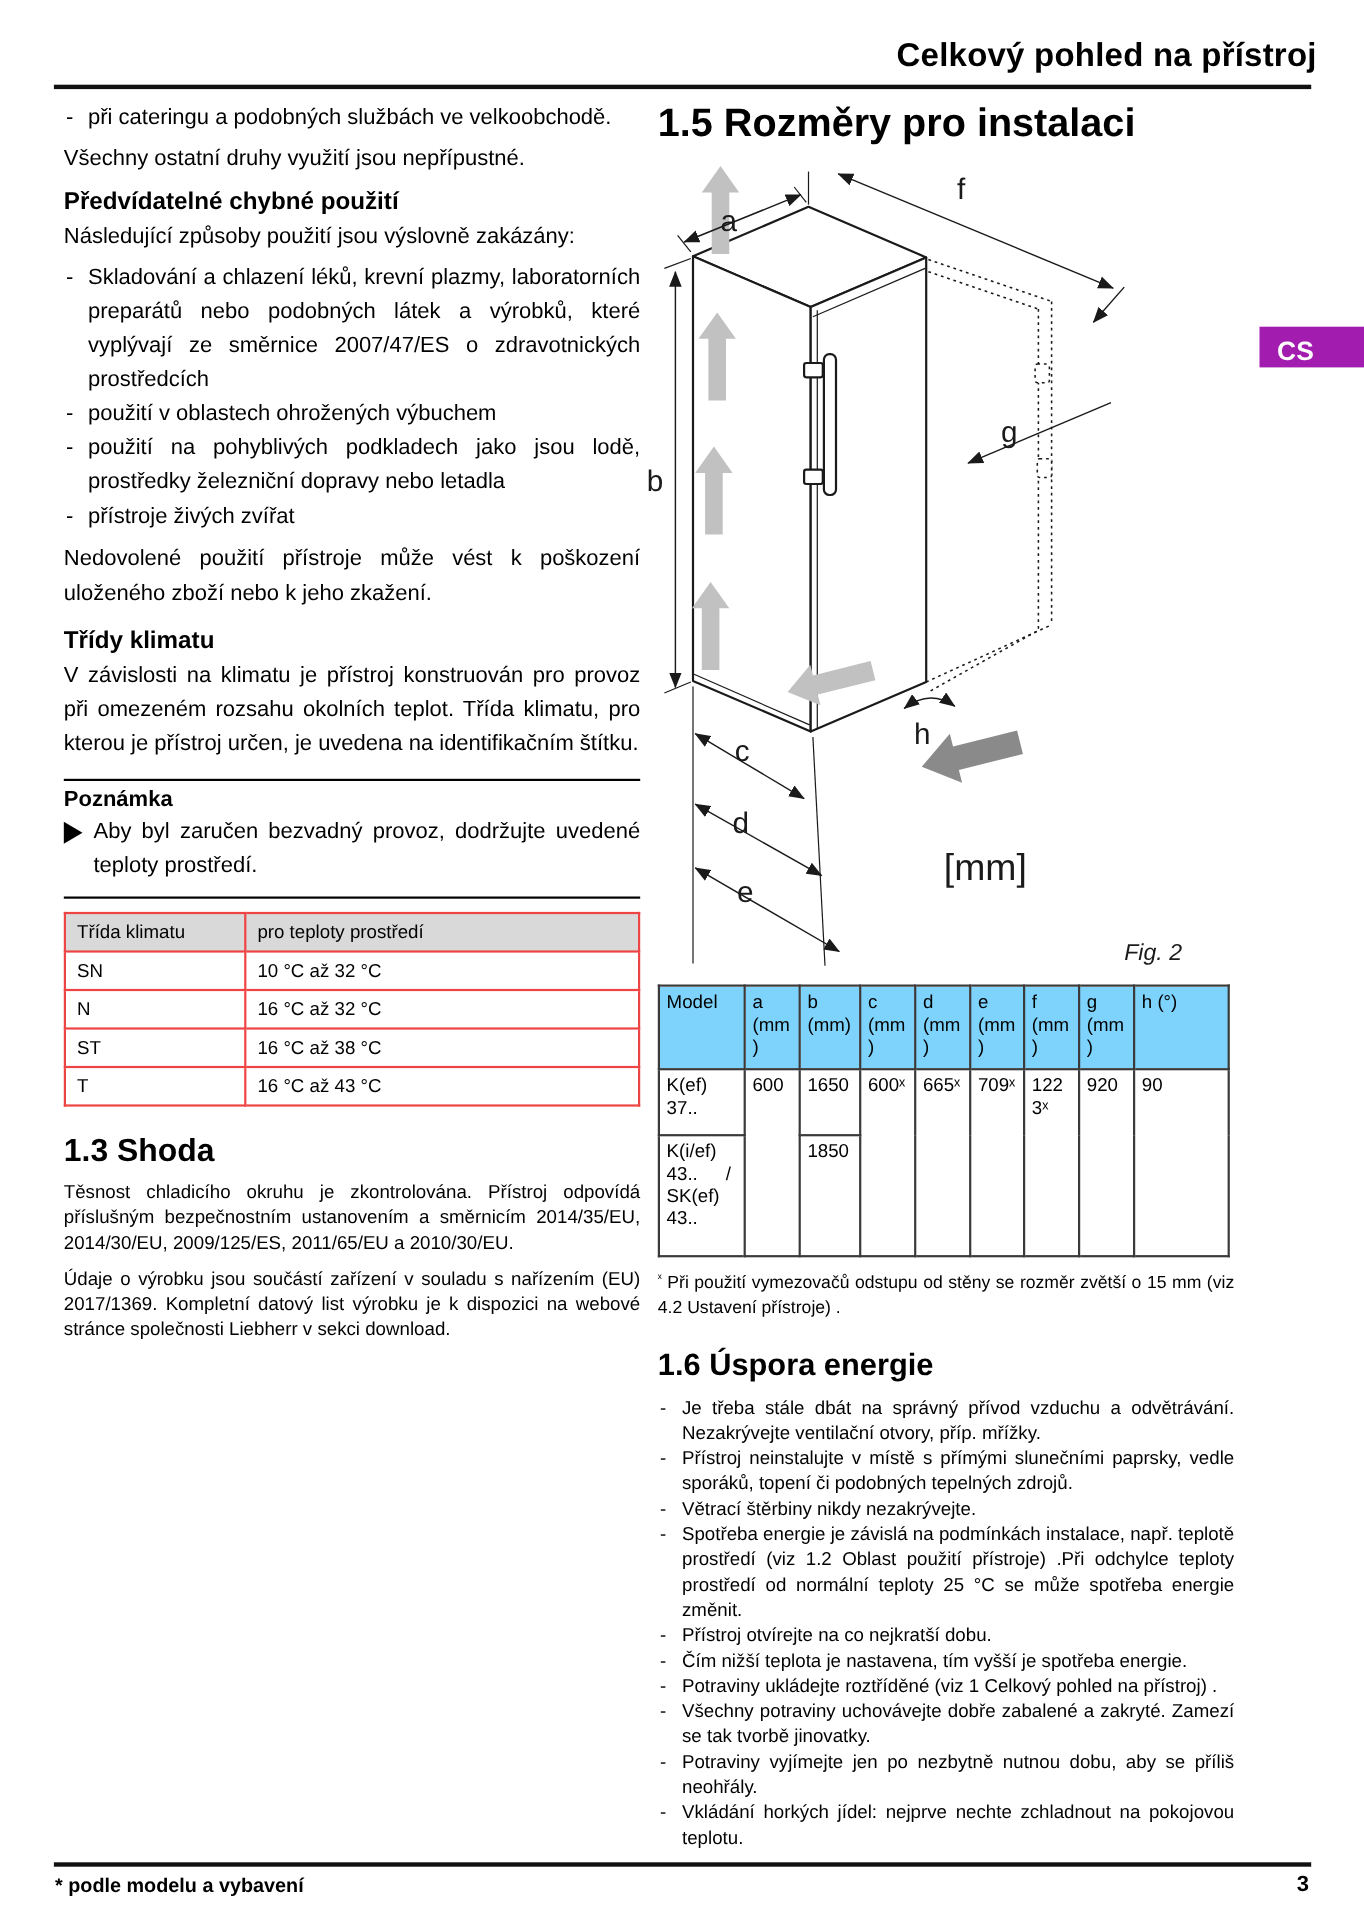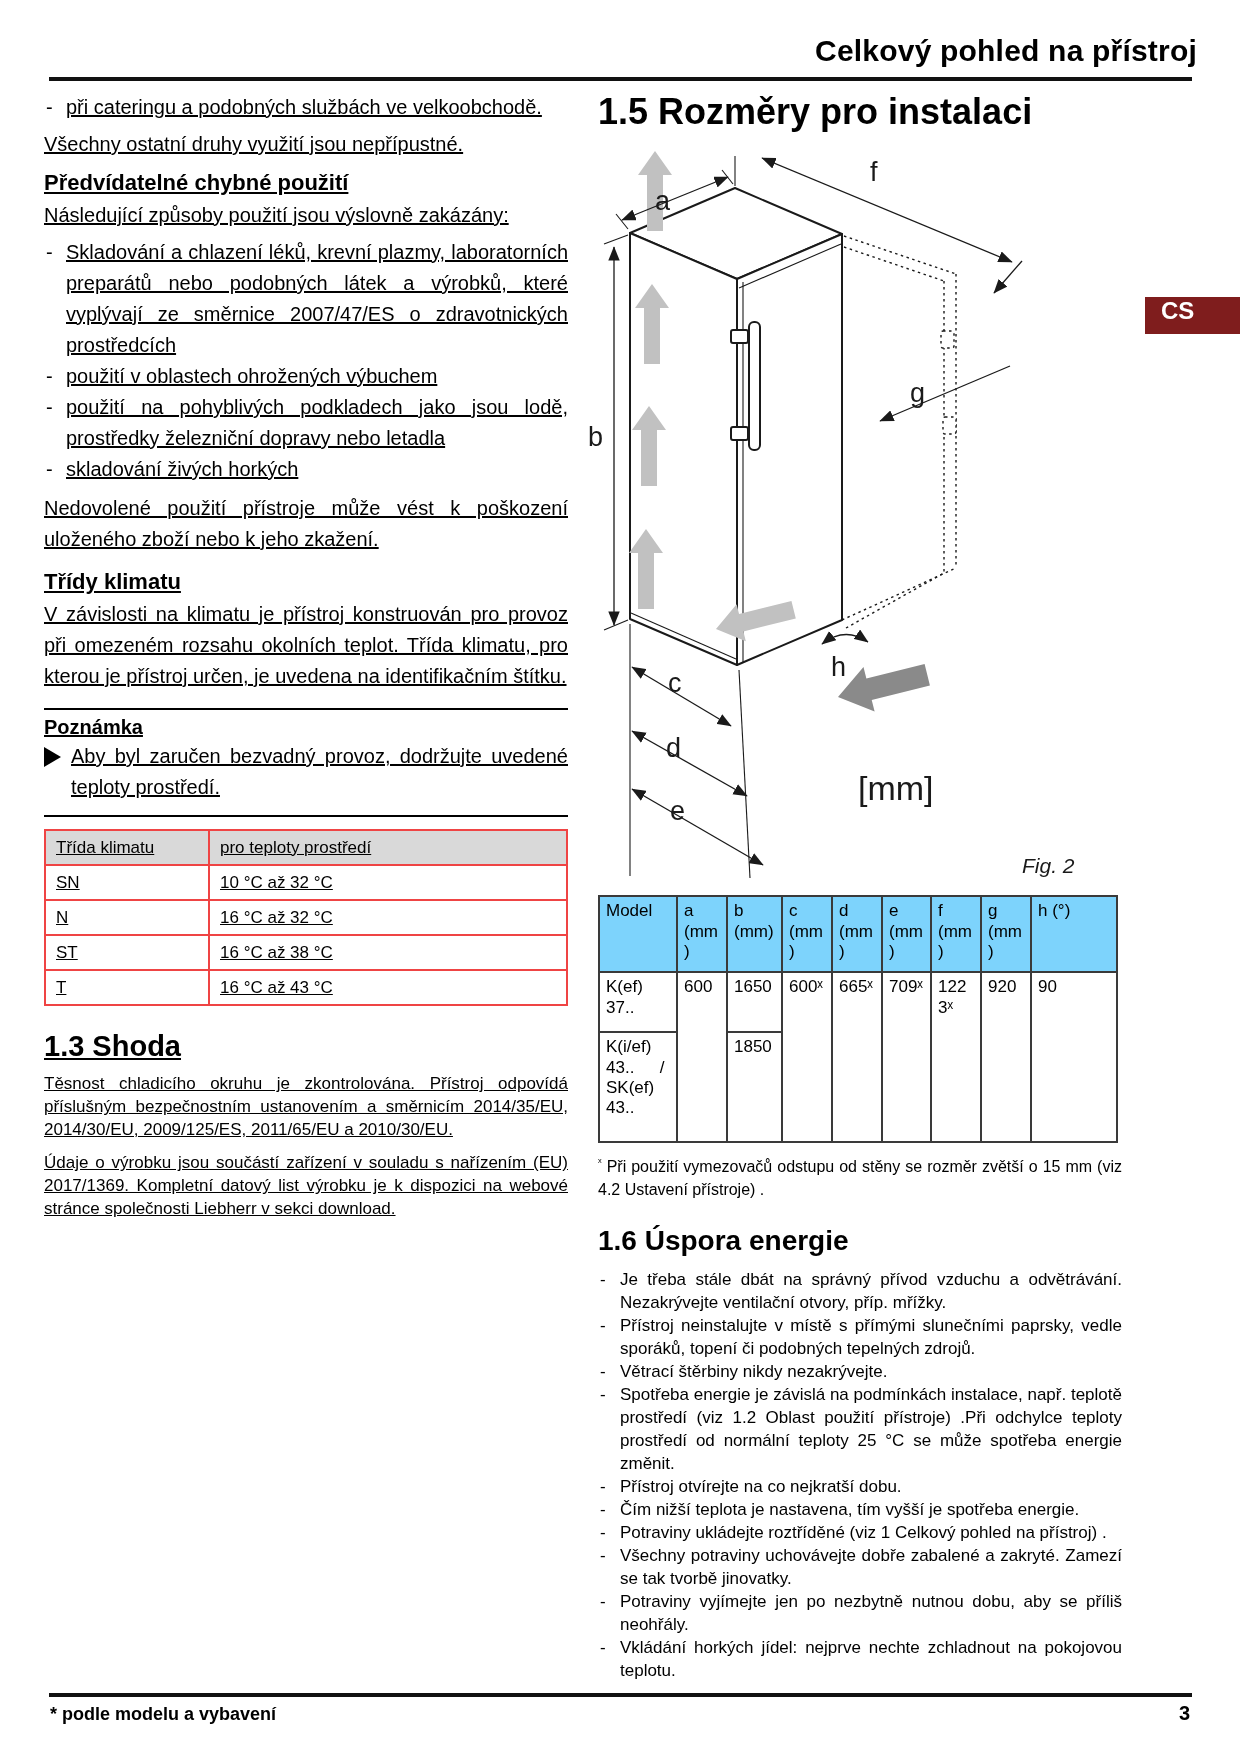--- a/index.html
+++ b/index.html
@@ -1,24 +1,24 @@
 <!DOCTYPE html>
 <html><head>
 <meta charset="utf-8">
 <style>
   html,body{margin:0;padding:0;background:#e8e8e8;}
   .page{position:relative;width:1240px;height:1754px;background:#ffffff;
         font-family:"Liberation Sans", sans-serif;color:#000;overflow:hidden;}
   
   .page-title{position:absolute;top:34px;right:43px;font-size:30px;font-weight:bold;letter-spacing:0.2px;}
   .header-rule{position:absolute;top:77px;left:49px;width:1143px;height:4px;background:#111;}
-  .cs-tab{position:absolute;top:297px;left:1145px;width:95px;height:37px;background:#7f1d1d;color:#fff;
-          font-size:24px;font-weight:bold;display:flex;align-items:flex-start;padding-left:16px;box-sizing:border-box;}
-  
-  .col-left{position:absolute;left:44px;top:92px;width:524px;text-decoration:underline;}
+  .cs-tab{position:absolute;top:297px;left:1145px;width:95px;height:37px;background:#a21caf;color:#fff;
+          font-size:24px;font-weight:bold;display:flex;align-items:flex-end;padding-left:16px;box-sizing:border-box;}
+  
+  .col-left{position:absolute;left:58px;top:92px;width:524px;}
   .col-right{position:absolute;left:598px;top:92px;width:524px;}
   .body-lg{font-size:20px;line-height:31px;text-align:justify;hyphens:manual;}
   .body-sm{font-size:17px;line-height:23px;text-align:justify;hyphens:manual;}
   .subhead{font-size:22px;font-weight:bold;margin:10px 0 4px 0;}
   .sechead{font-size:29px;font-weight:bold;line-height:1.12;}
   p{margin:0;}
   .mt6{margin-top:6px;}.mt8{margin-top:8px;}.mt10{margin-top:10px;}
   .hang{position:relative;padding-left:22px;}
   .hang::before{content:"-";position:absolute;left:2px;top:0;}
   .list-lg .hang{margin:0;}
@@ -80,21 +80,21 @@
     </div>
     <p class="body-lg mt6">Všechny ostatní druhy využití jsou nepřípustné.</p>
 
     <div class="subhead">Předvídatelné chybné použití</div>
     <p class="body-lg">Následující způsoby použití jsou výslovně zaká­zány:</p>
 
     <div class="body-lg list-lg mt6">
       <p class="hang">Skladování a chlazení léků, krevní plazmy, laboratorních preparátů nebo podobných látek a výrobků, které vyplývají ze směrnice 2007/47/ES o zdravotnických prostředcích</p>
       <p class="hang">použití v oblastech ohrožených výbuchem</p>
       <p class="hang">použití na pohyblivých podkladech jako jsou lodě, prostředky železniční dopravy nebo letadla</p>
-      <p class="hang">skladování živých horkých</p>
+      <p class="hang">přístroje živých zvířat</p>
     </div>
 
     <p class="body-lg mt8">Nedovolené použití přístroje může vést k poško­zení uloženého zboží nebo k jeho zkažení.</p>
 
     <div class="subhead" style="margin-top:14px;">Třídy klimatu</div>
     <p class="body-lg">V závislosti na klimatu je přístroj konstruován pro provoz při omezeném rozsahu okolních teplot. Třída klimatu, pro kterou je přístroj určen, je uvedena na identifikačním štítku.</p>
 
     <div class="note-block">
       <div class="note-title">Poznámka</div>
       <div class="note-line">

